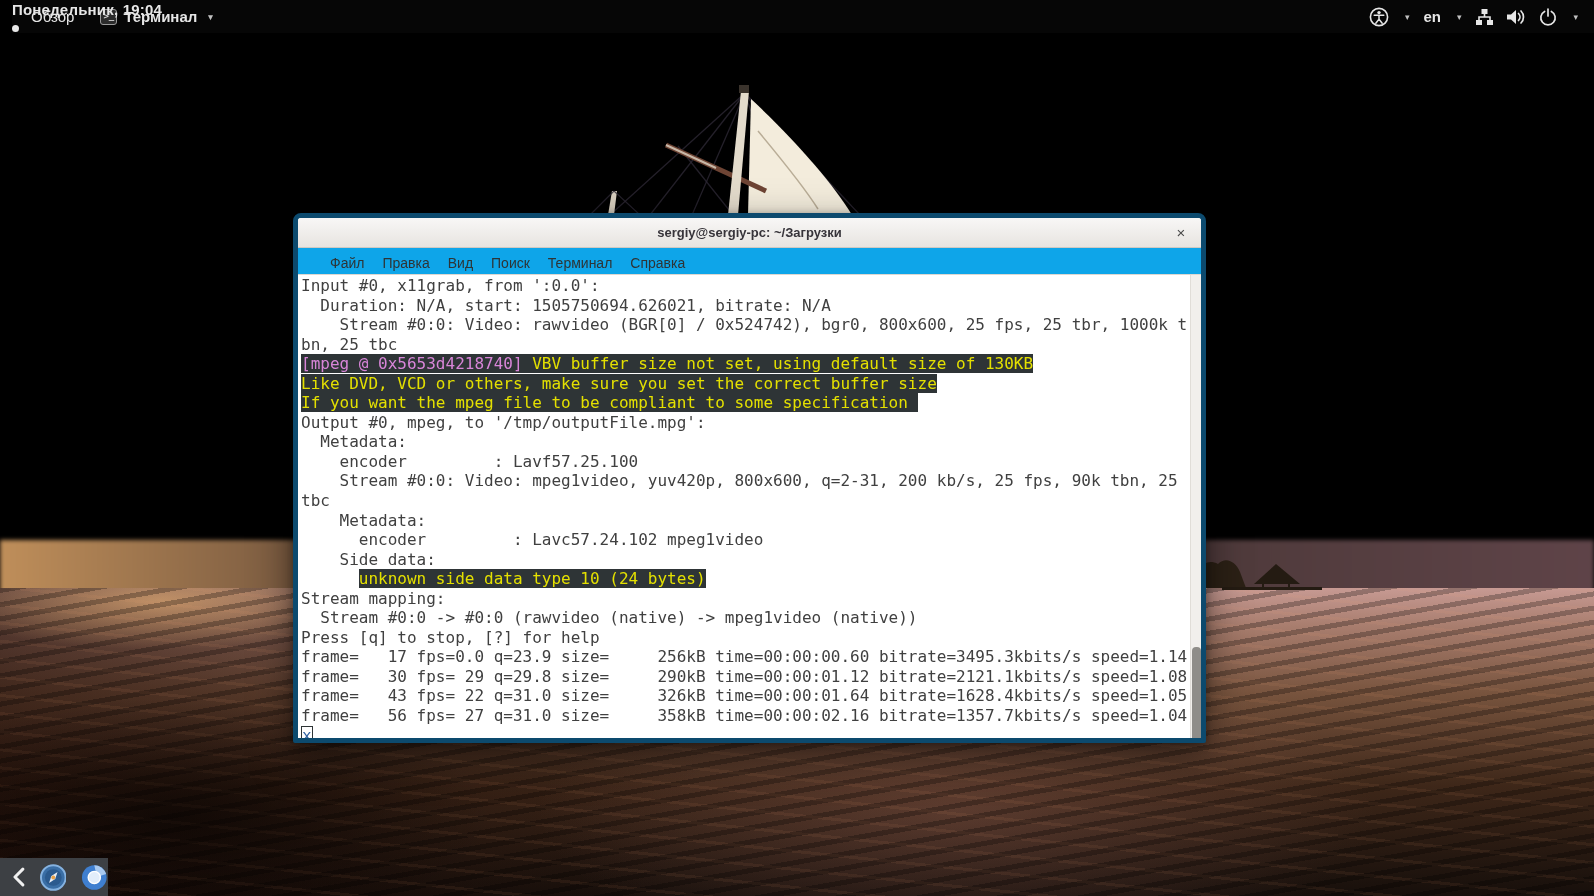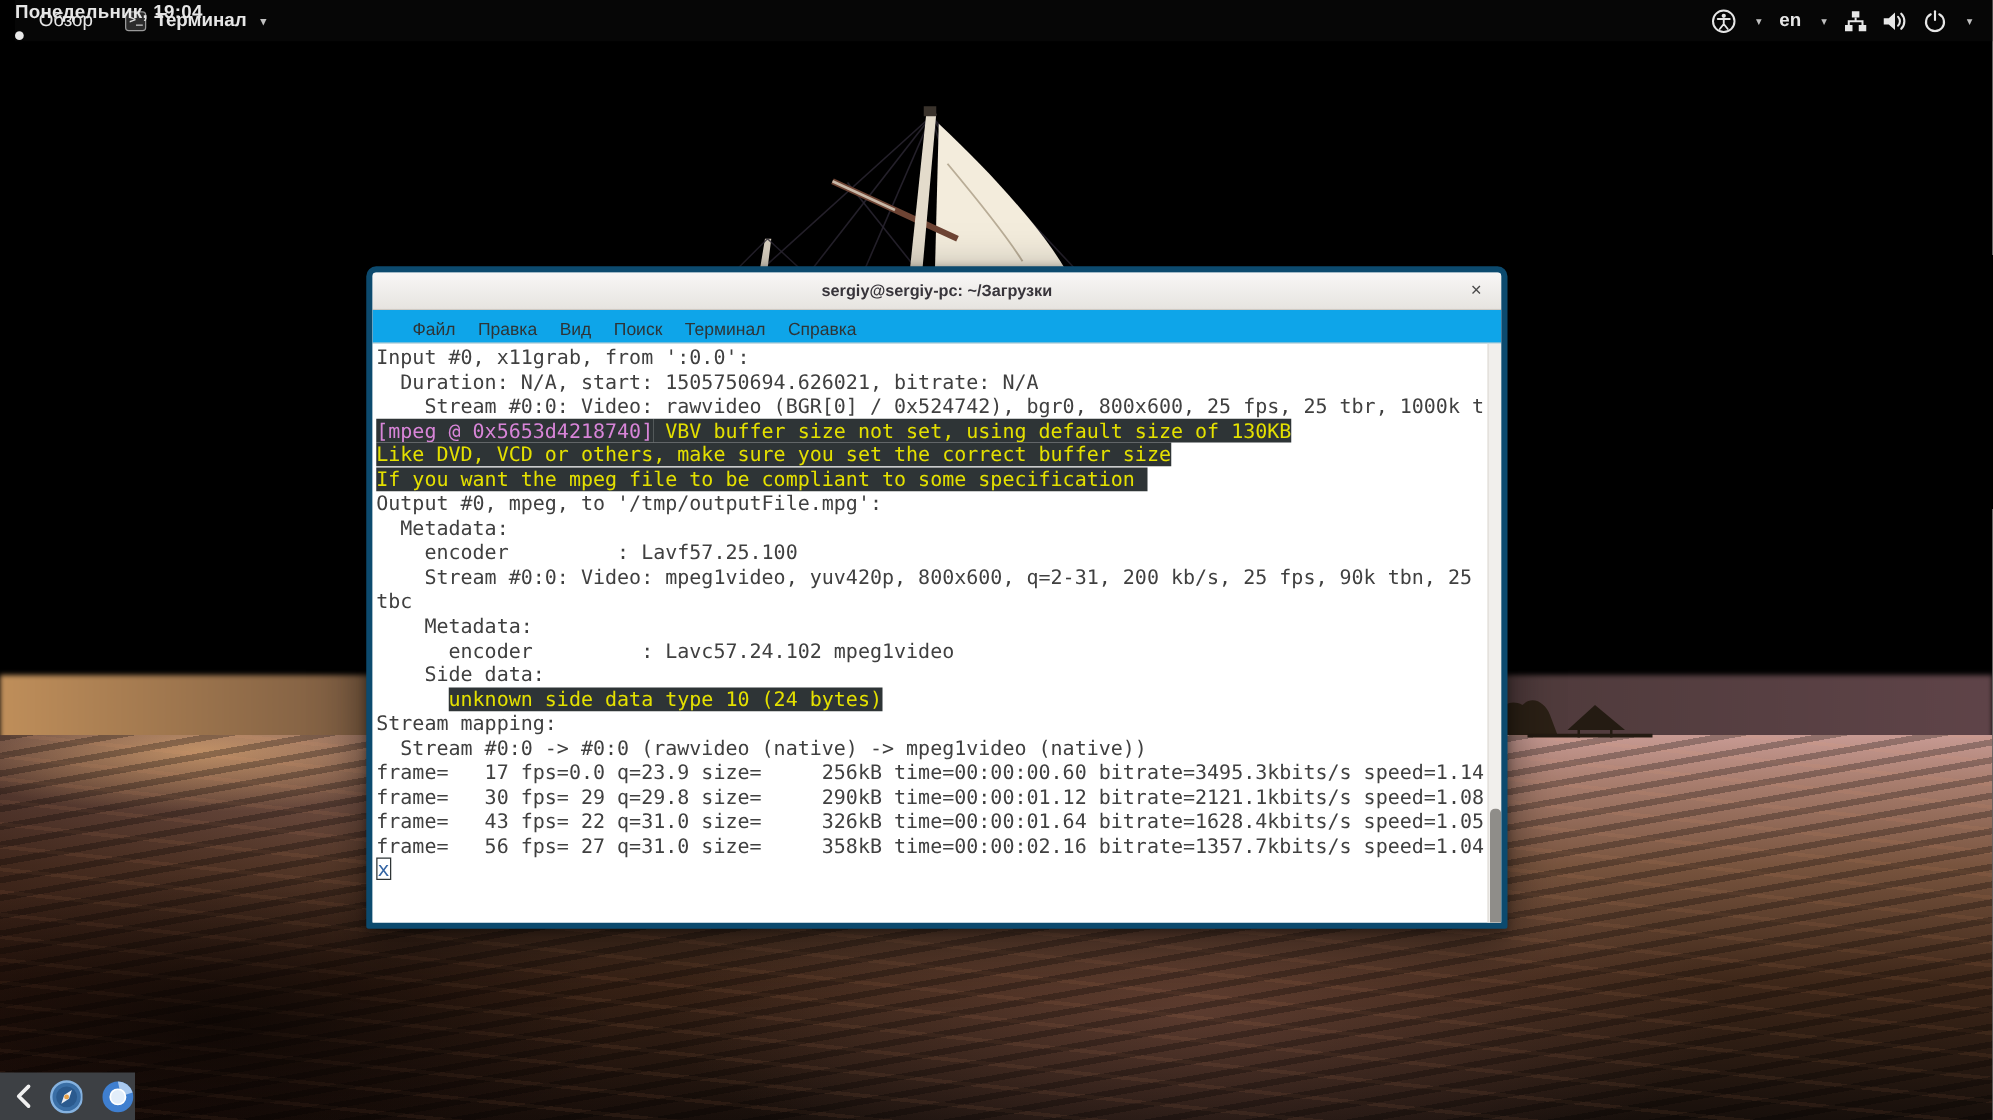--- a/index.html
+++ b/index.html
@@ -209,34 +209,36 @@
         <span class="menu-item">Вид</span>
         <span class="menu-item">Поиск</span>
         <span class="menu-item">Терминал</span>
         <span class="menu-item">Справка</span>
       </div>
     <div class="term-body">
       <div>
           <div class="term-line"><span class="seg-p">Input #0, x11grab, from ':0.0':</span></div>
           <div class="term-line"><span class="seg-p">  Duration: N/A, start: 1505750694.626021, bitrate: N/A</span></div>
           <div class="term-line"><span class="seg-p">    Stream #0:0: Video: rawvideo (BGR[0] / 0x524742), bgr0, 800x600, 25 fps, 25 tbr, 1000k t</span></div>
+          <div class="term-line"><span class="seg-p">bn, 25 tbc</span></div>
           <div class="term-line"><span class="seg-k">[mpeg @ 0x5653d4218740]</span><span class="seg-y"> VBV buffer size not set, using default size of 130KB</span></div>
           <div class="term-line"><span class="seg-y">Like DVD, VCD or others, make sure you set the correct buffer size</span></div>
           <div class="term-line"><span class="seg-y">If you want the mpeg file to be compliant to some specification </span></div>
           <div class="term-line"><span class="seg-p">Output #0, mpeg, to '/tmp/outputFile.mpg':</span></div>
           <div class="term-line"><span class="seg-p">  Metadata:</span></div>
           <div class="term-line"><span class="seg-p">    encoder         : Lavf57.25.100</span></div>
           <div class="term-line"><span class="seg-p">    Stream #0:0: Video: mpeg1video, yuv420p, 800x600, q=2-31, 200 kb/s, 25 fps, 90k tbn, 25</span></div>
           <div class="term-line"><span class="seg-p">tbc</span></div>
           <div class="term-line"><span class="seg-p">    Metadata:</span></div>
           <div class="term-line"><span class="seg-p">      encoder         : Lavc57.24.102 mpeg1video</span></div>
           <div class="term-line"><span class="seg-p">    Side data:</span></div>
           <div class="term-line"><span class="seg-p">      </span><span class="seg-y">unknown side data type 10 (24 bytes)</span></div>
           <div class="term-line"><span class="seg-p">Stream mapping:</span></div>
           <div class="term-line"><span class="seg-p">  Stream #0:0 -&gt; #0:0 (rawvideo (native) -&gt; mpeg1video (native))</span></div>
+          <div class="term-line"><span class="seg-p">Press [q] to stop, [?] for help</span></div>
           <div class="term-line"><span class="seg-p">frame=   17 fps=0.0 q=23.9 size=     256kB time=00:00:00.60 bitrate=3495.3kbits/s speed=1.14</span></div>
           <div class="term-line"><span class="seg-p">frame=   30 fps= 29 q=29.8 size=     290kB time=00:00:01.12 bitrate=2121.1kbits/s speed=1.08</span></div>
           <div class="term-line"><span class="seg-p">frame=   43 fps= 22 q=31.0 size=     326kB time=00:00:01.64 bitrate=1628.4kbits/s speed=1.05</span></div>
           <div class="term-line"><span class="seg-p">frame=   56 fps= 27 q=31.0 size=     358kB time=00:00:02.16 bitrate=1357.7kbits/s speed=1.04</span></div>
           <div class="term-line"><span class="seg-c">x</span></div>
         </div>
       <div class="scrollbar">
         <div class="scroll-thumb"></div>
       </div>
     </div>

